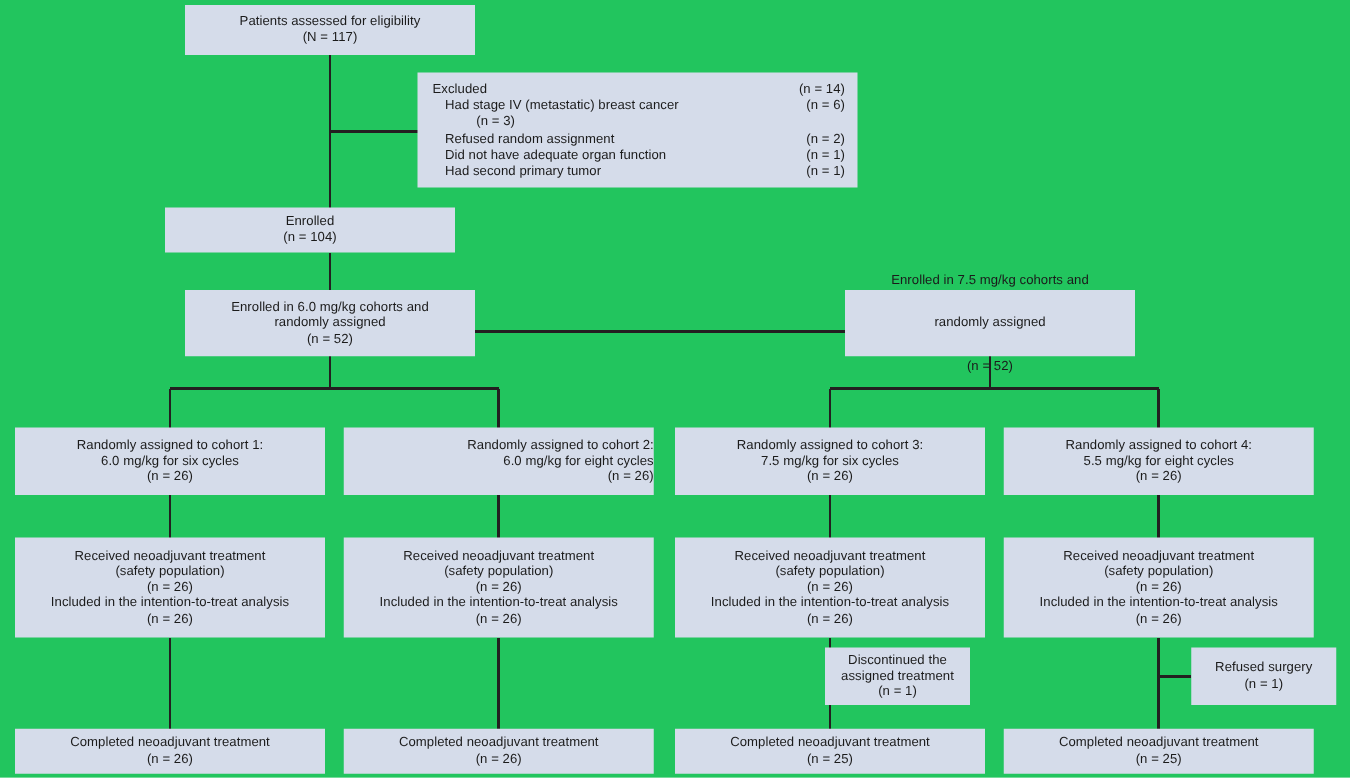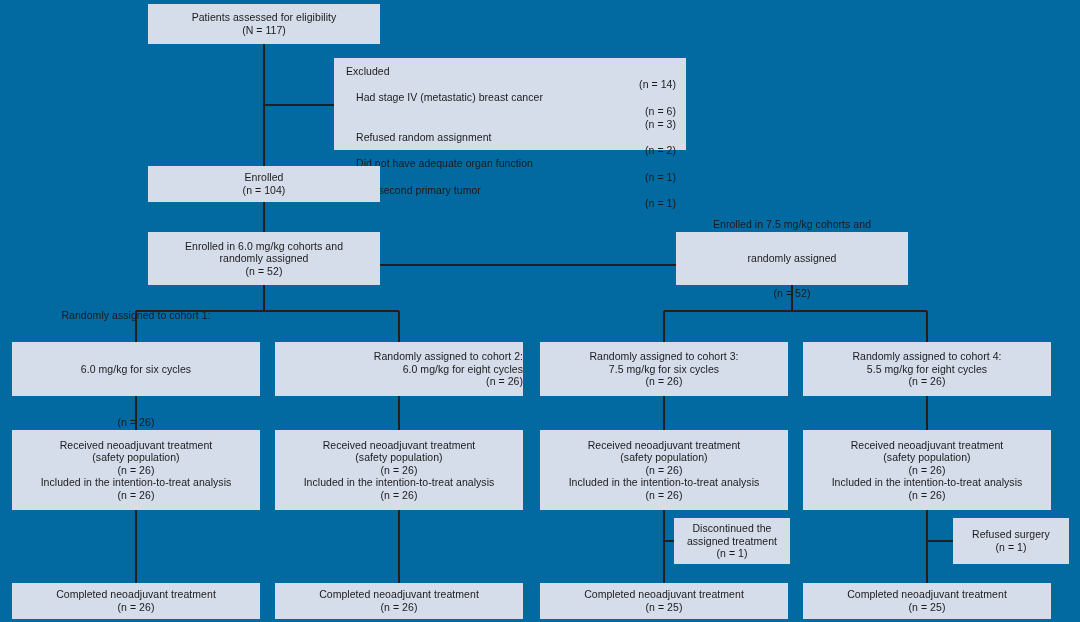--- a/index.html
+++ b/index.html
@@ -10,21 +10,21 @@
   body {
     width: 1080px;
     height: 622px;
     font-family: "Liberation Sans", sans-serif;
     overflow: hidden;
   }
   #diagram {
     position: relative;
     width: 1080px;
     height: 622px;
-    background: #0369a1;
+    background: #22c55e;
   }
   .connectors {
     position: absolute;
     left: 0;
     top: 0;
     width: 1080px;
     height: 622px;
     pointer-events: none;
   }
   .node {
@@ -47,21 +47,20 @@
   .node-excluded {
     display: block;
     padding: 7px 10px 7px 12px;
     text-align: left;
   }
   .excl-row {
     display: flex;
     justify-content: space-between;
     white-space: nowrap;
     line-height: 13.2px;
-    flex-direction: column;
   }
   .excl-row .ind {
     padding-left: 10px;
   }
   .excl-row .cnt {
     padding-left: 14px;
     text-align: right;
     min-width: 52px;
   }
 </style>
@@ -132,38 +131,38 @@
     <div class="excl-row">
       <span class="ind">Did not have adequate organ function</span>
       <span class="cnt">(n = 1)</span>
     </div>
     <div class="excl-row">
       <span class="ind">Had second primary tumor</span>
       <span class="cnt">(n = 1)</span>
     </div>
   </div>
 
-  <div class="node" style="left:148px; top:166px; width:232px; height:36px;">
+  <div class="node" style="left:132px; top:166px; width:232px; height:36px;">
     <div class="line">Enrolled</div>
     <div class="line">(n = 104)</div>
   </div>
 
   <div class="node" style="left:148px; top:232px; width:232px; height:53px;align-items:center;">
     <div class="line">Enrolled in 6.0 mg/kg cohorts and</div>
     <div class="line">randomly assigned</div>
     <div class="line">(n = 52)</div>
   </div>
 
   <div class="node" style="left:676px; top:232px; width:232px; height:53px;gap:22px;">
     <div class="line">Enrolled in 7.5 mg/kg cohorts and</div>
     <div class="line">randomly assigned</div>
     <div class="line">(n = 52)</div>
   </div>
 
-  <div class="node" style="left:12px; top:342px; width:248px; height:54px;gap:41px;">
+  <div class="node" style="left:12px; top:342px; width:248px; height:54px;">
     <div class="line">Randomly assigned to cohort 1:</div>
     <div class="line">6.0 mg/kg for six cycles</div>
     <div class="line">(n = 26)</div>
   </div>
 
   <div class="node" style="left:275px; top:342px; width:248px; height:54px;align-items:flex-end;">
     <div class="line">Randomly assigned to cohort 2:</div>
     <div class="line">6.0 mg/kg for eight cycles</div>
     <div class="line">(n = 26)</div>
   </div>
@@ -205,21 +204,21 @@
   </div>
 
   <div class="node" style="left:803px; top:430px; width:248px; height:80px;">
     <div class="line">Received neoadjuvant treatment</div>
     <div class="line">(safety population)</div>
     <div class="line">(n = 26)</div>
     <div class="line">Included in the intention-to-treat analysis</div>
     <div class="line">(n = 26)</div>
   </div>
 
-  <div class="node" style="left:674px; top:518px; width:116px; height:46px;">
+  <div class="node" style="left:660px; top:518px; width:116px; height:46px;">
     <div class="line">Discontinued the</div>
     <div class="line">assigned treatment</div>
     <div class="line">(n = 1)</div>
   </div>
 
   <div class="node" style="left:953px; top:518px; width:116px; height:46px;">
     <div class="line">Refused surgery</div>
     <div class="line">(n = 1)</div>
   </div>
 

